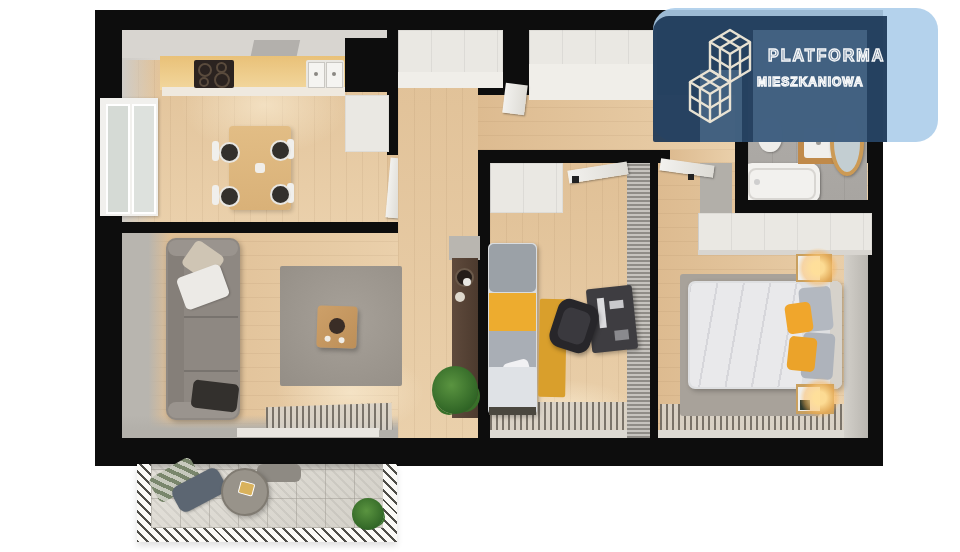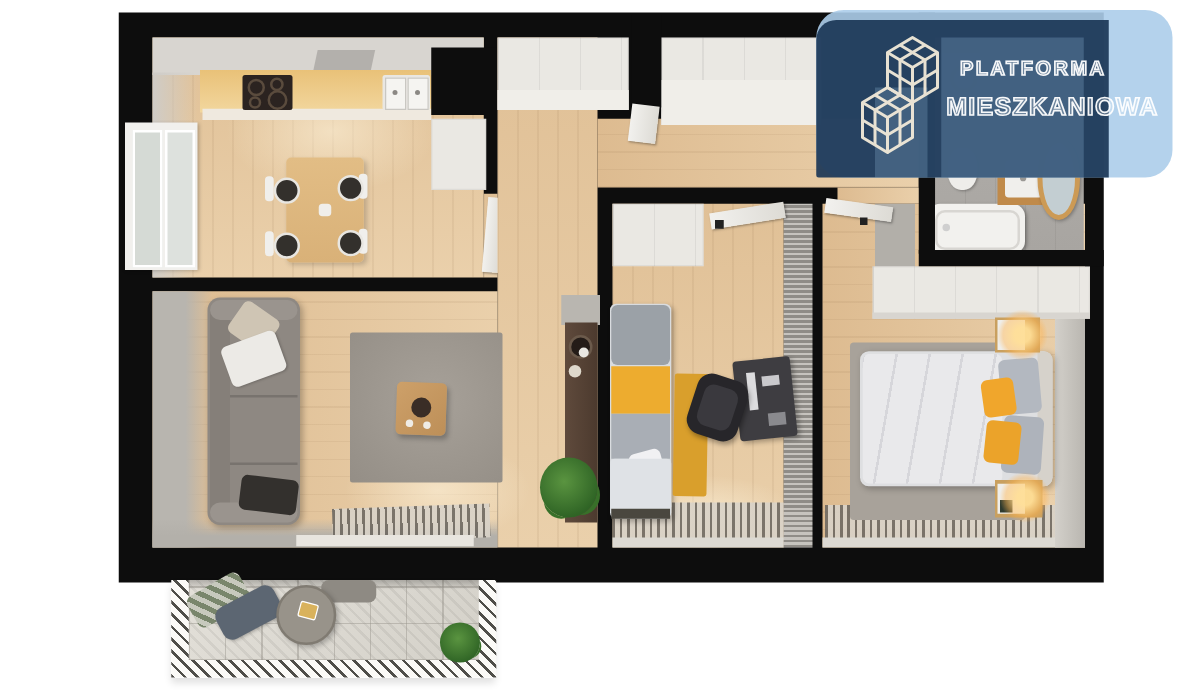--- a/index.html
+++ b/index.html
@@ -224,16 +224,16 @@
         <path d="M32 22 L32 50 M52 22 L52 50"></path>
         <path d="M22 44 L42 56 L22 68 L2 56 Z"></path>
         <path d="M12 50 L32 62 M32 50 L12 62"></path>
         <path d="M2 56 L2 84 L22 96 L22 68"></path>
         <path d="M42 56 L42 84 L22 96"></path>
         <path d="M2 70 L22 82 L42 70"></path>
         <path d="M12 62 L12 90 M32 62 L32 90"></path>
       </g>
     </svg>
     <div class="abs logo-text" style="left:115px;top:40px;font-size:16px;letter-spacing:2px;">PLATFORMA</div>
-    <div class="abs logo-text" style="left:104px;top:68px;font-size:20px;letter-spacing:1px;">MIESZKANIOWA</div>
+    <div class="abs logo-text" style="left:104px;top:68px;font-size:12px;letter-spacing:1px;">MIESZKANIOWA</div>
   </div>
 
 </div>
 
 </body></html>

